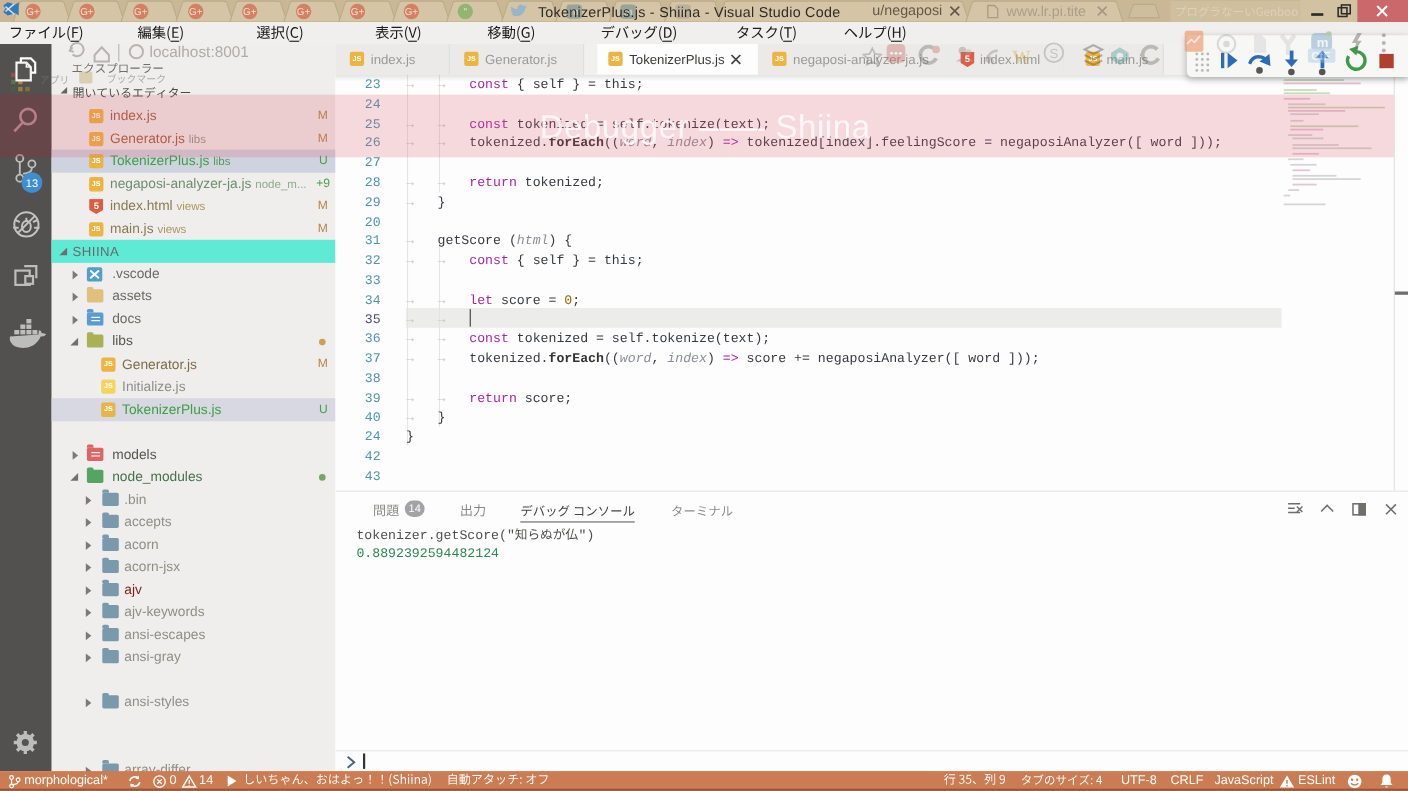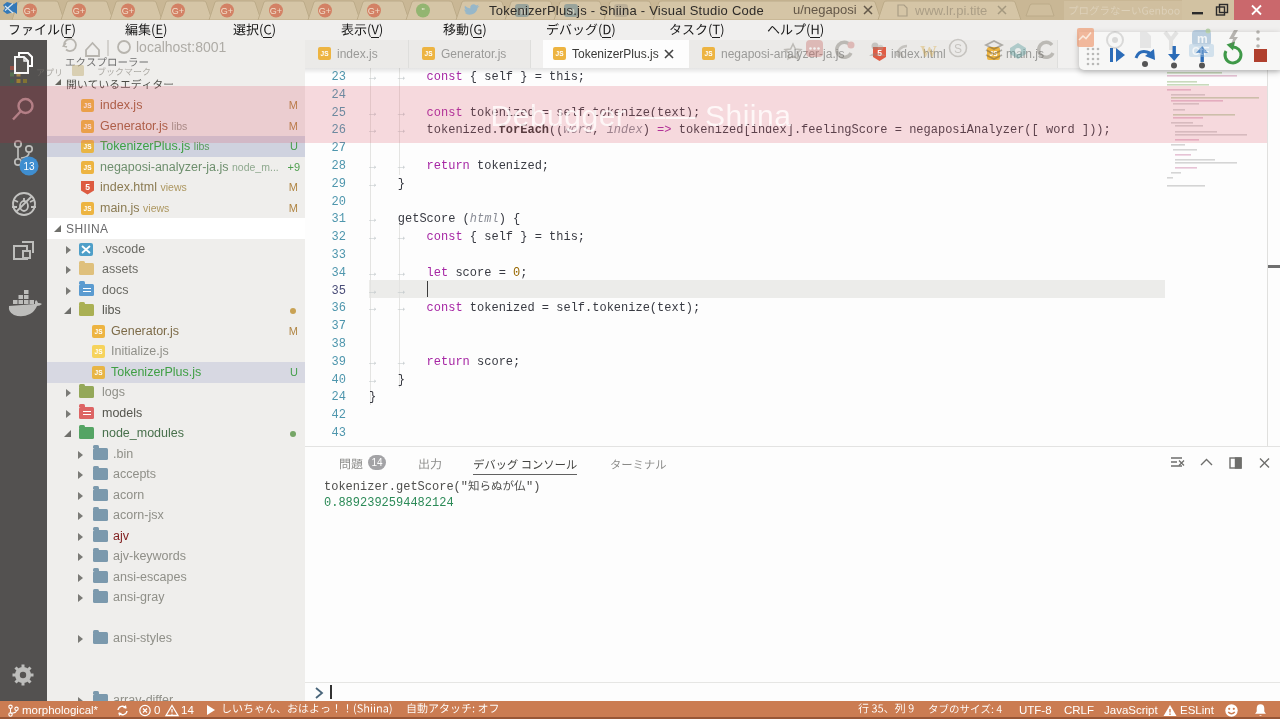--- a/index.html
+++ b/index.html
@@ -262,21 +262,21 @@
     <div style="position:absolute;left:34px;top:3.5px;width:13px;height:14px;background:#dd5b41;clip-path:polygon(0 0,100% 0,100% 72%,50% 100%,0 72%);color:#fff;font-size:8.5px;font-weight:bold;text-align:center;line-height:13px;">5</div>
     <div class="sblbl" style="left:53px;color:#8a7a52">index.html <span class="sbdesc" style="position:static;color:#ad9760">views</span></div>
     <div class="sbbadge" style="color:#b18645">M</div>
   </div>
   <div class="sbrow" style="top:157.5px">
     <div class="jsic" style="left:34px">JS</div>
     <div class="sblbl" style="left:53px;color:#8a7a52">main.js <span class="sbdesc" style="position:static;color:#ad9760">views</span></div>
     <div class="sbbadge" style="color:#b18645">M</div>
   </div>
 
-  <div class="sbrow" style="top:178px;background:#ffffff">
+  <div class="sbrow" style="top:178px;background:#5eead4">
     <div class="chevd" style="left:7px"></div>
     <div style="position:absolute;left:19px;top:3.5px;font-size:12px;color:#69696b;letter-spacing:0.4px">SHIINA</div>
   </div>
 
   <div class="sbrow" style="top:198.5px">
     <div class="chev" style="left:19px"></div>
     <div style="position:absolute;left:32px;top:4px;width:14px;height:13px;border-radius:2px;background:#4f9fc8"></div>
     <svg width="10" height="9" style="position:absolute;left:34px;top:6px">
         <path d="M1 1 L9 8 M9 1 L1 8" stroke="#fff" stroke-width="1.8"></path>
       </svg>
@@ -306,25 +306,20 @@
     <div class="sbbadge" style="color:#b18645">M</div>
   </div>
   <div class="sbrow" style="top:301px">
     <div class="jsic" style="left:45px;background:#f6d35c">JS</div>
     <div class="sblbl" style="left:64px;color:#8f8f88">Initialize.js</div>
   </div>
   <div class="sbrow" style="top:321.5px;background:#d7d8e2">
     <div class="jsic" style="left:45px;background:#e8b545">JS</div>
     <div class="sblbl" style="left:64px;color:#3f9f44">TokenizerPlus.js</div>
     <div class="sbbadge" style="color:#46a04c">U</div>
-  </div>
-  <div class="sbrow" style="top:342px">
-    <div class="chev" style="left:19px"></div>
-    <div class="fold" style="left:32px;background:#94a859"></div>
-    <div class="sblbl" style="left:55px;color:#8f8f88">logs</div>
   </div>
   <div class="sbrow" style="top:362.5px">
     <div class="chev" style="left:19px"></div>
     <div class="fold" style="left:32px;background:#dd6464"></div>
     <div style="position:absolute;left:36px;top:8px;width:8px;height:1.5px;background:#fff"></div>
     <div style="position:absolute;left:36px;top:11px;width:8px;height:1.5px;background:#fff"></div>
     <div class="sblbl" style="left:55px;color:#55554e">models</div>
   </div>
   <div class="sbrow" style="top:383px">
     <div class="chevd" style="left:17px"></div>
@@ -446,20 +441,21 @@
   <div class="cline" style="top:1.0px"><span class="ws">→   →   </span><span class="kw">const</span> { self } = <span class="kw2">this</span>;</div>
   <div class="cline" style="top:36.6px"><span class="ws">→   →   </span><span class="kw">const</span> tokenized = self.tokenize(text);</div>
   <div class="cline" style="top:54.4px"><span class="ws">→   →   </span>tokenized.<span class="fn">forEach</span>((<span class="pr">word</span>, <span class="pr">index</span>) <span class="kw">=&gt;</span> tokenized[index].feelingScore = negaposiAnalyzer([ word ]));</div>
   <div class="cline" style="top:90.0px"><span class="ws">→   →   </span><span class="kw">return</span> tokenized;</div>
   <div class="cline" style="top:107.8px"><span class="ws">→   </span>}</div>
   <div class="cline" style="top:143.4px"><span class="ws">→   </span>getScore (<span class="pr">html</span>) {</div>
   <div class="cline" style="top:161.2px"><span class="ws">→   →   </span><span class="kw">const</span> { self } = <span class="kw2">this</span>;</div>
   <div class="cline" style="top:196.8px"><span class="ws">→   →   </span><span class="kw">let</span> score = <span class="num">0</span>;</div>
   <div class="cline" style="top:214.6px"><span class="ws">→   →   </span></div>
   <div class="cline" style="top:232.4px"><span class="ws">→   →   </span><span class="kw">const</span> tokenized = self.tokenize(text);</div>
+  <div class="cline" style="top:250.2px"><span class="ws">→   →   </span>tokenized.<span class="fn">forEach</span>((<span class="pr">word</span>, <span class="pr">index</span>) <span class="kw">=&gt;</span> score += negaposiAnalyzer([ word ]));</div>
   <div class="cline" style="top:285.8px"><span class="ws">→   →   </span><span class="kw">return</span> score;</div>
   <div class="cline" style="top:303.6px"><span class="ws">→   </span>}</div>
   <div class="cline" style="top:321.4px">}</div>
 
   <div style="position:absolute;left:121.9px;top:212.5px;width:1.5px;height:16.5px;background:#3a3a3a"></div>
 
   <div id="minimap" style="position:absolute;left:860px;top:0;width:102px;height:378px;">
     <svg width="102" height="378">
       <g opacity="0.4">
         <rect x="2" y="4" width="55" height="1.6" fill="#7aa85c"></rect>

